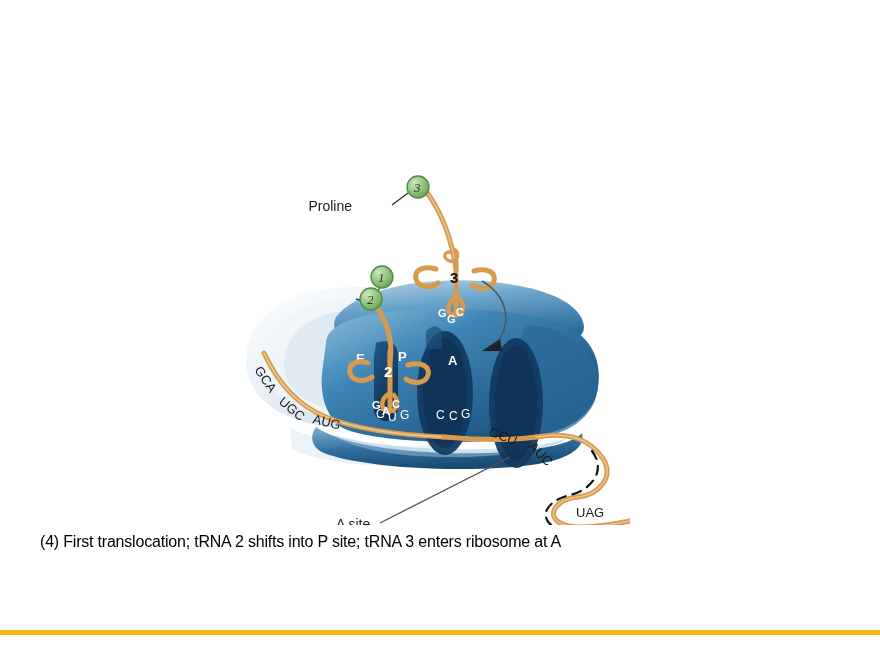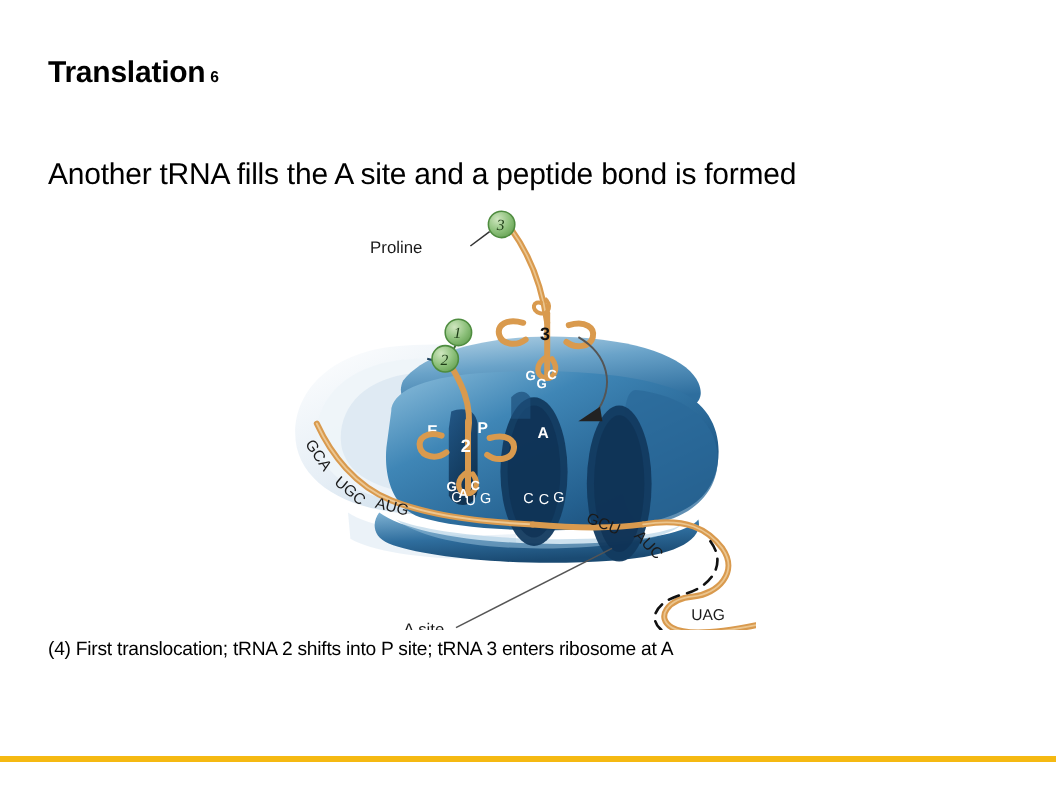--- a/index.html
+++ b/index.html
@@ -67,25 +67,21 @@
     width: 880px;
     height: 5px;
     background: #f5b912;
   }
 </style>
 </head>
 <body>
 
 <div id="slide">
 
-  <div id="slide-title">
-    <span>Translation</span><span class="title-sub">6</span>
-  </div>
-
-  <div id="subtitle-line">Another tRNA fills the A site and a peptide bond is formed</div>
+
 
   <div id="figure-wrap">
     <svg width="400" height="360" viewBox="0 0 400 360" xmlns="http://www.w3.org/2000/svg">
       <defs>
         <linearGradient id="gRibMain" x1="0" y1="0" x2="1" y2="1">
           <stop offset="0%" stop-color="#8fc0dd"></stop>
           <stop offset="32%" stop-color="#3f86b6"></stop>
           <stop offset="70%" stop-color="#24608f"></stop>
           <stop offset="100%" stop-color="#153f66"></stop>
         </linearGradient>

